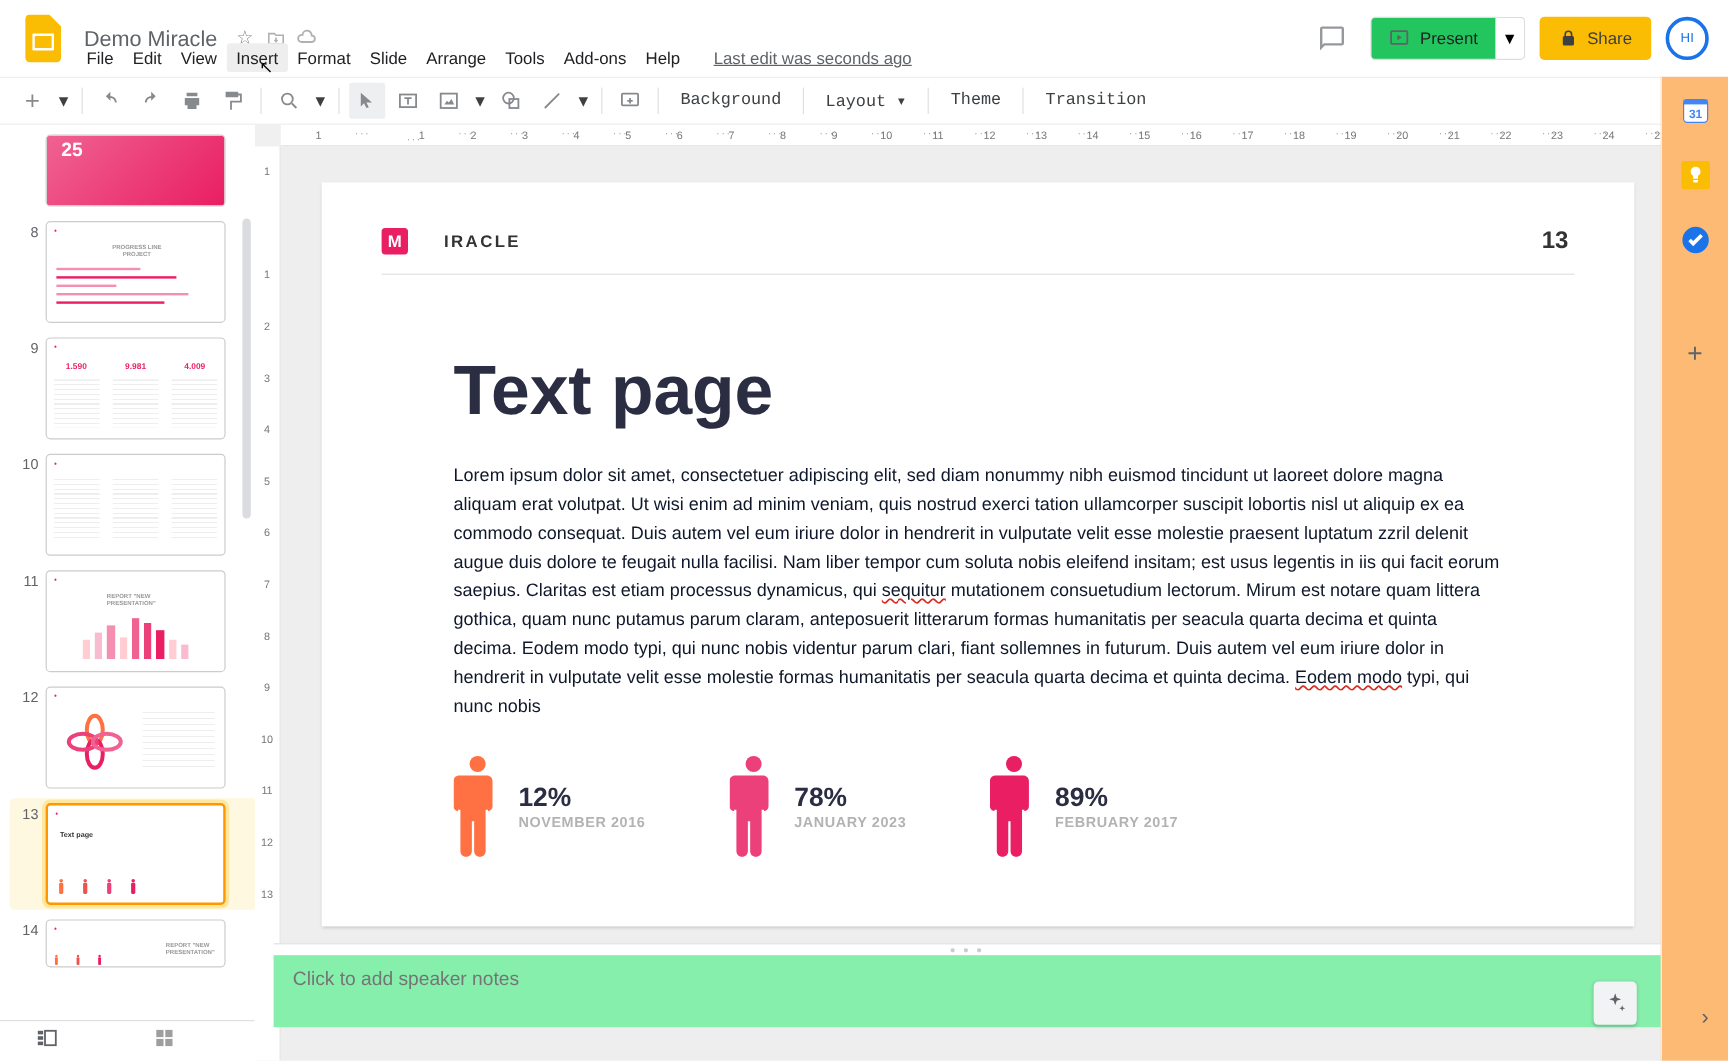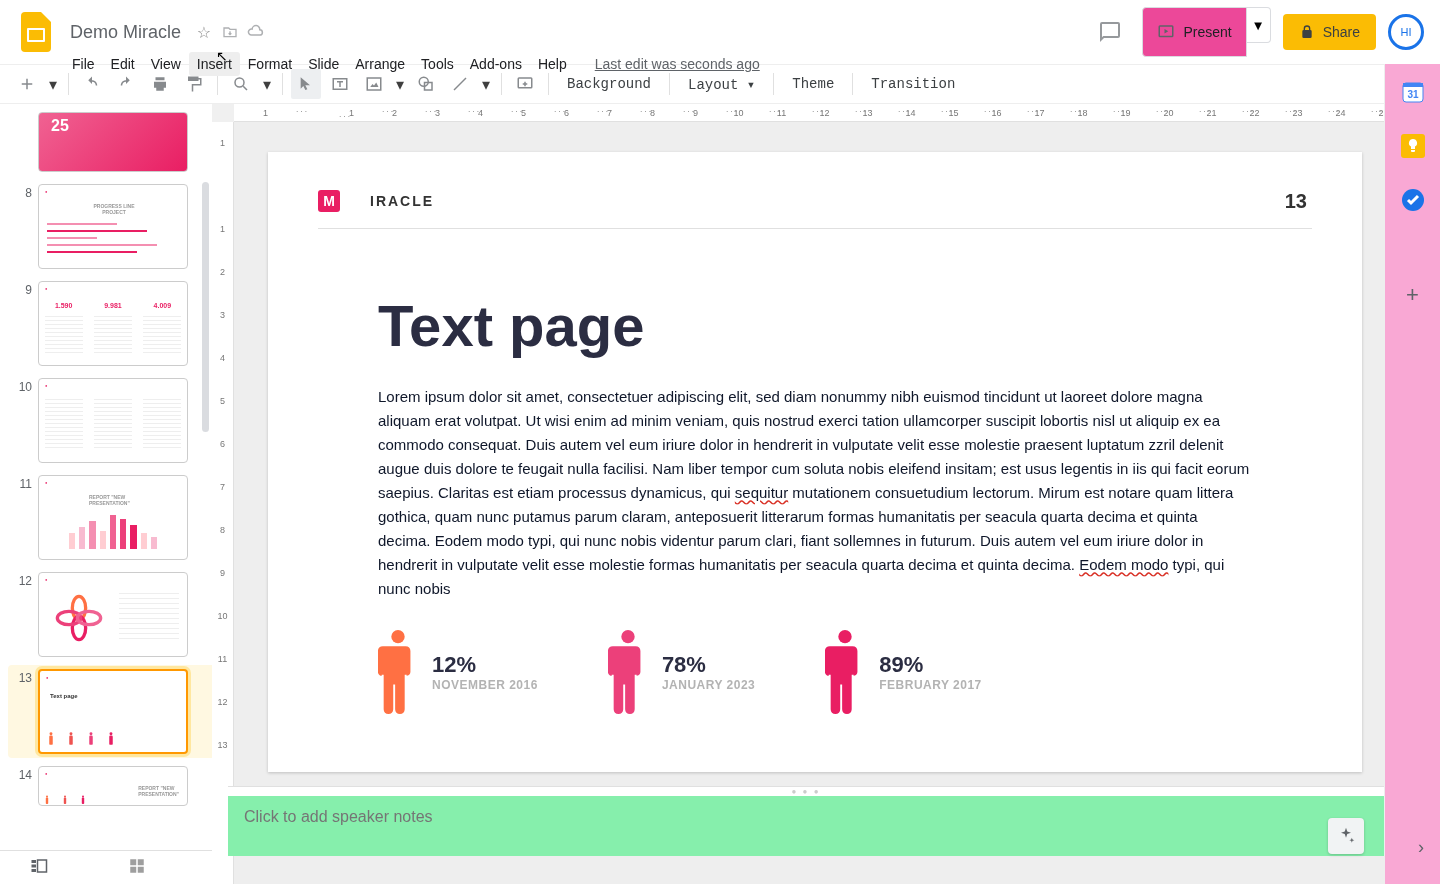--- a/index.html
+++ b/index.html
@@ -6,29 +6,29 @@
 body { font-family: Arial, sans-serif; width: 1440px; height: 884px; overflow: hidden; background: #fff; position: relative; }
 
 
 .header { height: 64px; display: flex; align-items: center; padding: 0 16px; }
 .logo-icon { width: 40px; height: 40px; display: flex; align-items: center; justify-content: center; }
 .doc-title-row { display: flex; align-items: center; gap: 8px; margin-left: 4px; }
 .doc-title { font-size: 18px; color: #5f6368; padding: 2px 6px; }
 .title-icon { width: 18px; height: 18px; opacity: 0.5; display: flex; align-items: center; justify-content: center; }
 .header-right { margin-left: auto; display: flex; align-items: center; gap: 12px; }
 .comment-icon { width: 40px; height: 40px; display: flex; align-items: center; justify-content: center; opacity: 0.65; }
-.present-btn { border: 1px solid #dadce0; border-radius: 4px; height: 50px; display: flex; align-items: center; padding: 0 14px; gap: 8px; font-size: 14px; color: #202124; background: #ec4899; cursor: pointer; }
+.present-btn { border: 1px solid #dadce0; border-radius: 4px; height: 36px; display: flex; align-items: center; padding: 0 14px; gap: 8px; font-size: 14px; color: #202124; background: #22c55e; cursor: pointer; }
 .present-dd { border: 1px solid #dadce0; border-left: none; border-radius: 0 4px 4px 0; height: 36px; width: 24px; display: flex; align-items: center; justify-content: center; background: #fff; cursor: pointer; }
 .present-wrap { display: flex; }
 .present-wrap .present-btn { border-radius: 4px 0 0 4px; }
 .share-btn { background: #fbbc04; border: none; height: 36px; border-radius: 4px; padding: 0 16px; display: flex; align-items: center; gap: 8px; font-weight: 500; font-size: 14px; color: #3c4043; cursor: pointer; }
 .avatar { width: 36px; height: 36px; border-radius: 50%; background: #fff; border: 3px solid #1a73e8; display: flex; align-items: center; justify-content: center; font-size: 11px; font-weight: 500; color: #1a73e8; }
 
 
-.menubar { position: absolute; top: 52px; left: 64px; display: flex; gap: 0; align-items: center; }
+.menubar { position: absolute; top: 36px; left: 64px; display: flex; gap: 0; align-items: center; }
 .menu-item { padding: 4px 8px; font-size: 14px; color: #202124; cursor: pointer; border-radius: 3px; }
 .menu-item.hov { background: #eee; }
 .last-edit { font-size: 14px; color: #5f6368; text-decoration: underline; margin-left: 20px; cursor: pointer; }
 .cursor-overlay { position: absolute; top: 48px; left: 216px; font-size: 14px; pointer-events: none; }
 
 
 .toolbar { height: 40px; border-top: 1px solid #eee; border-bottom: 1px solid #eee; display: flex; align-items: center; padding: 0 12px; gap: 4px; }
 .tb-btn { width: 30px; height: 30px; display: flex; align-items: center; justify-content: center; cursor: pointer; border-radius: 2px; opacity: 0.75; }
 .tb-sep { width: 1px; height: 22px; background: #e0e0e0; margin: 0 4px; }
 .tb-btn.active { background: #e8eaed; }
@@ -79,21 +79,21 @@
 
 
 .notes-divider { position: absolute; left: 228px; right: 56px; bottom: 88px; height: 10px; display: flex; justify-content: center; align-items: center; background: #fff; border-top: 1px solid #e0e0e0; }
 .notes-handle { font-size: 8px; color: #ccc; letter-spacing: 2px; }
 .notes { position: absolute; left: 228px; right: 56px; bottom: 28px; height: 60px; background: #86efac; padding: 12px 16px; font-size: 16px; color: #757575; }
 
 
 .bottom-bar { position: absolute; bottom: 0; left: 0; width: 212px; height: 34px; border-top: 1px solid #e0e0e0; display: flex; align-items: center; padding: 0 30px; gap: 80px; }
 
 
-.side-panel { position: absolute; right: 0; top: 64px; width: 56px; bottom: 0; background: #f9a8d4; border-left: 1px solid #eee; display: flex; flex-direction: column; align-items: center; padding-top: 16px; gap: 30px; }
+.side-panel { position: absolute; right: 0; top: 64px; width: 56px; bottom: 0; background: #fdba74; border-left: 1px solid #eee; display: flex; flex-direction: column; align-items: center; padding-top: 16px; gap: 30px; }
 .side-icon { width: 24px; height: 24px; border-radius: 3px; }
 .side-plus { margin-top: 40px; font-size: 22px; color: #5f6368; }
 .side-chevron { position: absolute; bottom: 26px; right: 16px; font-size: 18px; color: #5f6368; }
 
 
 .explore-btn { position: absolute; bottom: 30px; right: 76px; width: 36px; height: 36px; background: #f1f3f4; box-shadow: 0 1px 3px rgba(0,0,0,0.2); border-radius: 4px; display: flex; align-items: center; justify-content: center; }
 
 
 .th-line { position: absolute; left: 8px; right: 8px; height: 2px; background: #f48fb1; }
 .th-txt { position: absolute; font-size: 5px; color: #999; }

